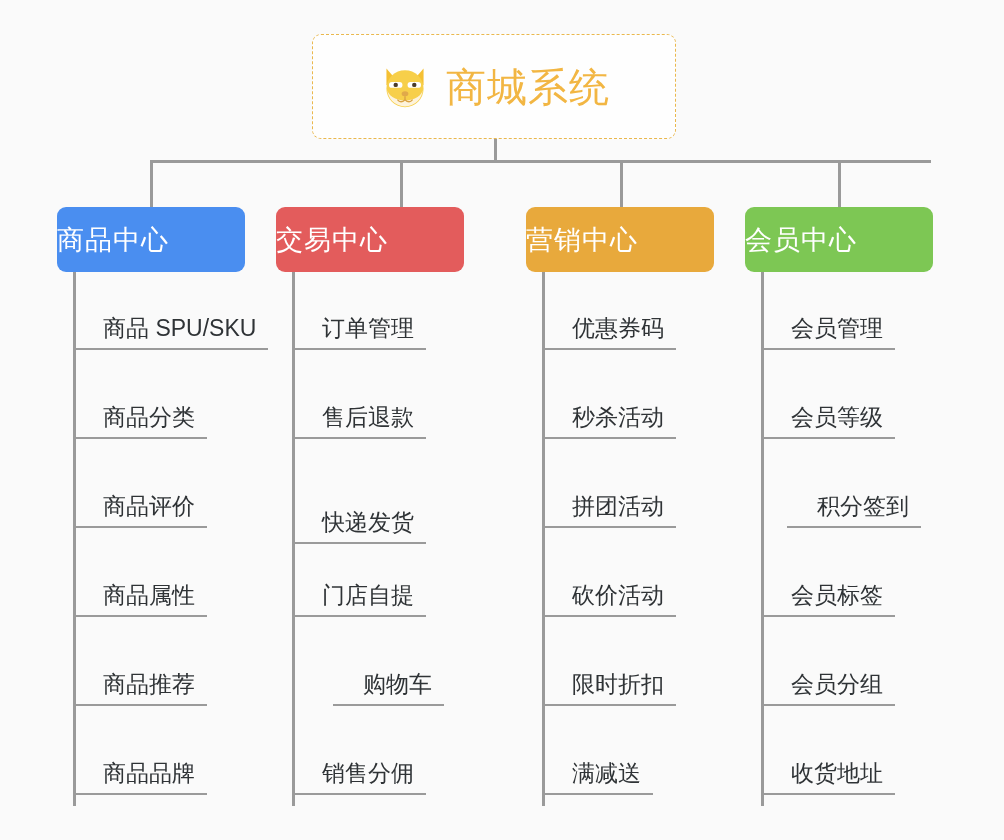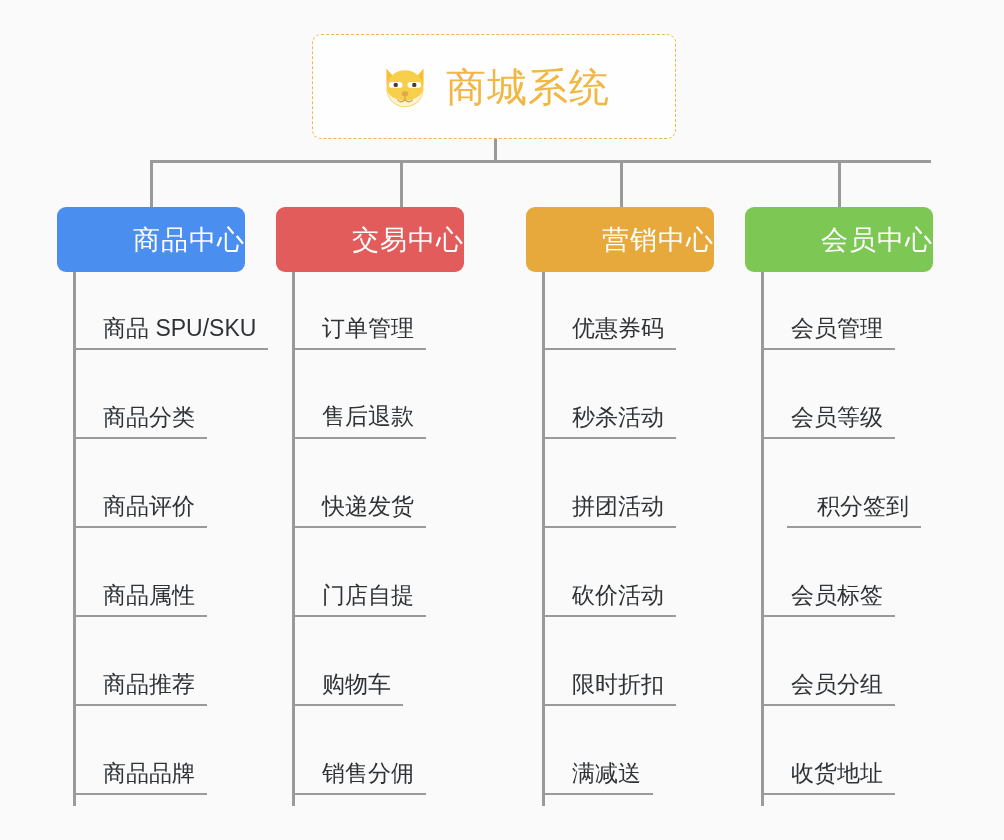--- a/index.html
+++ b/index.html
@@ -37,21 +37,21 @@
   .stem-root{left:494px;top:139px;width:3px;height:23px;}
   .bus{left:150px;top:160px;width:781px;height:3px;}
   .drop{top:160px;width:3px;height:47px;}
 
   
   .branch{position:absolute;top:207px;}
   .branch-header{
     box-sizing:border-box;
     height:65px;width:188px;
     border-radius:9px;
-    display:flex;align-items:center;justify-content:flex-end;
+    display:flex;align-items:center;justify-content:flex-start;
     color:#ffffff;
     font-size:27px;
     letter-spacing:1px;
     white-space:nowrap;
   }
   .trunk{
     position:absolute;
     left:16px;top:65px;
     width:3px;
     background:#9a9a9a;
@@ -137,30 +137,30 @@
 
   <div class="branch" style="left:276px;">
     <div class="branch-header" style="background: rgb(227, 92, 92);">
       <span>交易中心</span>
     </div>
     <div class="trunk" style="height: 534px; background: rgb(154, 154, 154);"></div>
     <div class="leaf-list">
       <div class="leaf" style="top:0px;">
         <span class="leaf-label" style="border-bottom-color: rgb(154, 154, 154);">订单管理</span>
       </div>
-      <div class="leaf" style="top:89px;font-family:Liberation Serif, serif;">
+      <div class="leaf" style="top:89px;">
         <span class="leaf-label" style="border-bottom-color: rgb(154, 154, 154);">售后退款</span>
       </div>
-      <div class="leaf" style="top:178px;">
+      <div class="leaf" style="top:194px;">
         <span class="leaf-label" style="border-bottom-color: rgb(154, 154, 154);">快递发货</span>
       </div>
       <div class="leaf" style="top:267px;">
         <span class="leaf-label" style="border-bottom-color: rgb(154, 154, 154);">门店自提</span>
       </div>
-      <div class="leaf" style="top:356px;">
+      <div class="leaf" style="top:356px;padding-left:41px;">
         <span class="leaf-label" style="border-bottom-color: rgb(154, 154, 154);">购物车</span>
       </div>
       <div class="leaf" style="top:445px;">
         <span class="leaf-label" style="border-bottom-color: rgb(154, 154, 154);">销售分佣</span>
       </div>
     </div>
   </div>
 
   <div class="branch" style="left:526px;">
     <div class="branch-header" style="background: rgb(232, 169, 60);">

